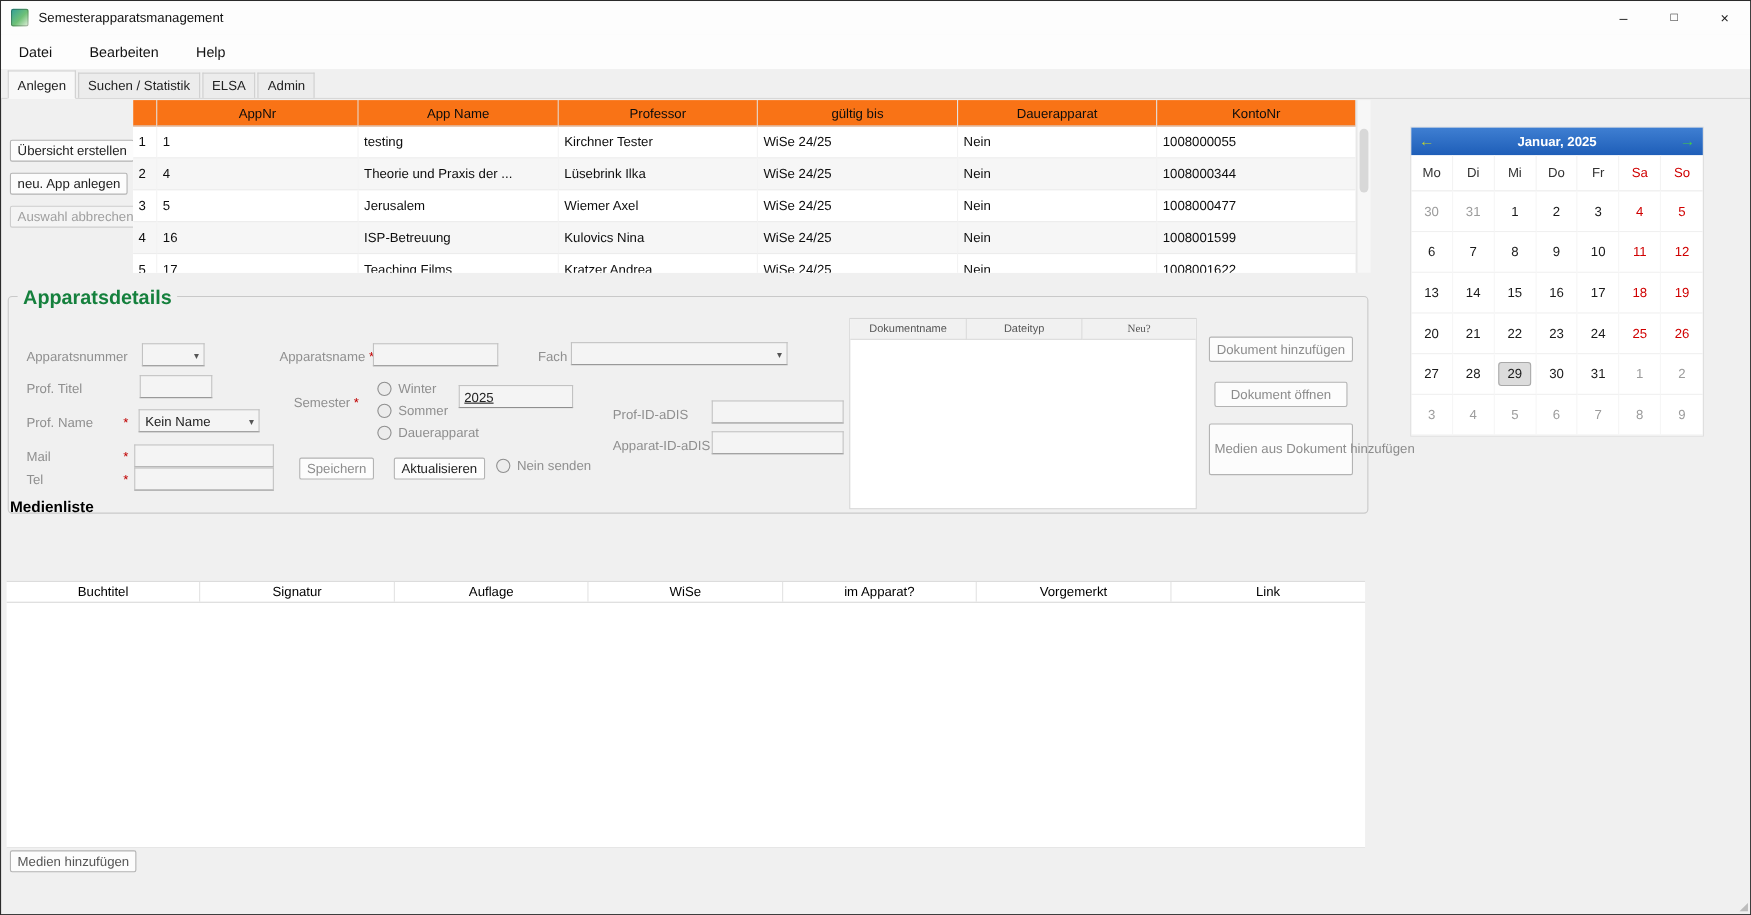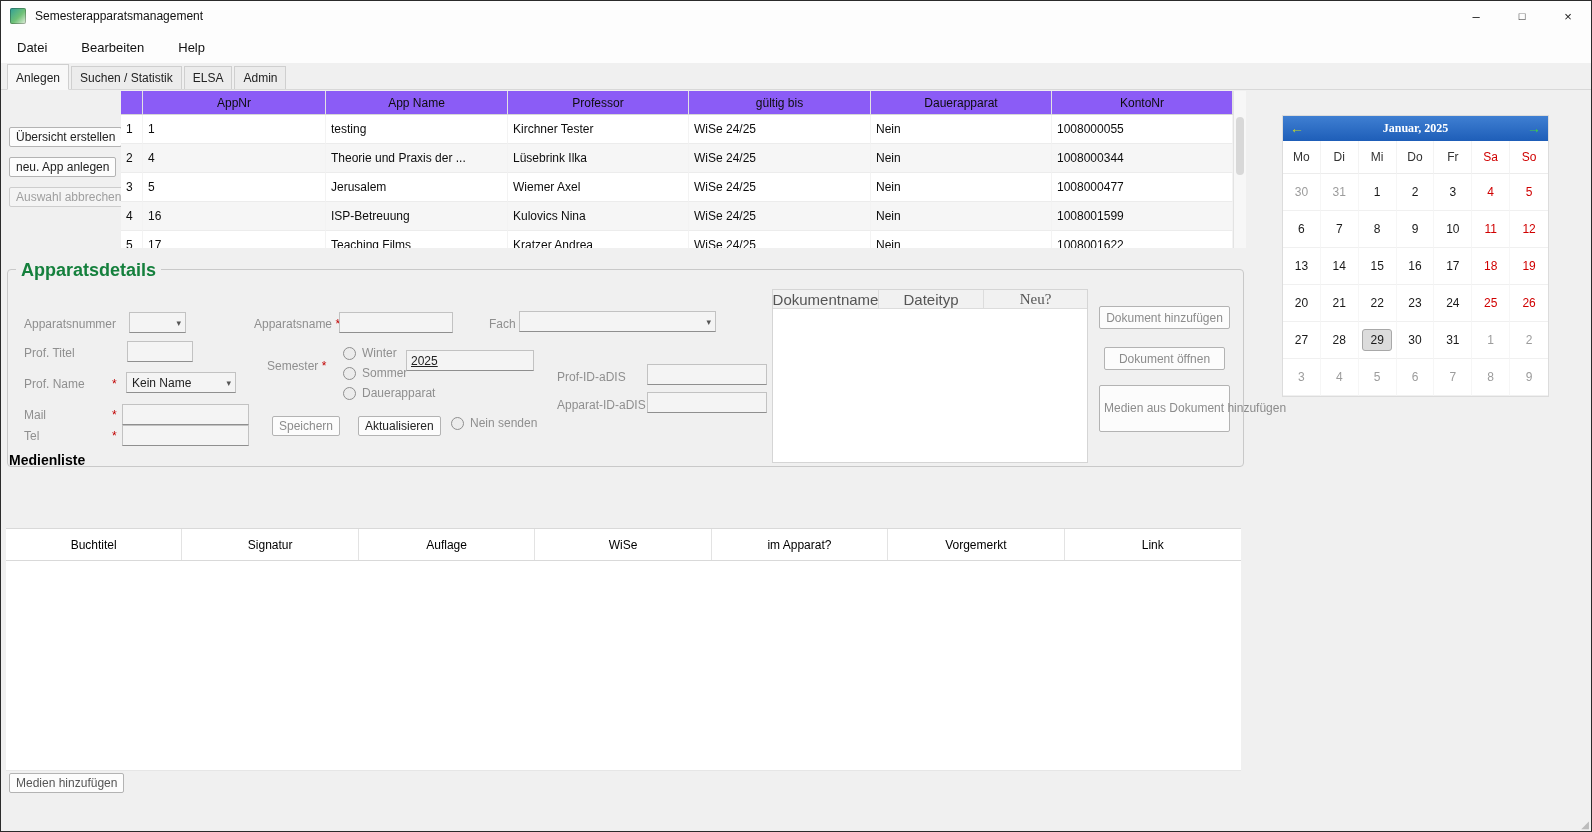--- a/index.html
+++ b/index.html
@@ -75,21 +75,21 @@
     position: absolute; left: 120px; top: 90px; width: 1112px; height: 157px;
     background: #fff; overflow: hidden;
   }
   .at-header, .at-row {
     display: grid;
     grid-template-columns: 22px 183px 182px 181px 182px 181px 181px;
   }
   .at-header { height: 24px; }
   .at-hcell {
     display: flex; align-items: center; justify-content: center;
-    font-size: 12px; color: #0d0d0d; background: #8b5cf6;
+    font-size: 12px; color: #0d0d0d; background: #f97316;
     border-right: 1px solid #e2e2e2; border-bottom: 1px solid #d6d6d6;
   }
   .at-row { height: 29px; background: #fff; }
   .at-row.alt { background: #f6f6f6; }
   .at-cell {
     display: flex; align-items: center; padding-left: 5px;
     font-size: 12px; color: #0d0d0d; white-space: nowrap; overflow: hidden;
     border-bottom: 1px solid #ececec; border-right: 1px solid #f3f3f3;
   }
   .at-scroll {
@@ -142,74 +142,74 @@
   .p-fach-combo { left: 511px; top: 41px; width: 197px; }
 
   .p-sem-lbl    { left: 259px; top: 89px; }
   .radio-row    { position: absolute; left: 335px; display: flex; align-items: center; gap: 6px; }
   .r-winter { top: 76px; } .r-sommer { top: 96px; } .r-dauer { top: 116px; }
   .radio-circle {
     width: 13px; height: 13px; border-radius: 50%;
     border: 1px solid #8f8f8f; background: #ececec; flex: 0 0 auto;
   }
   .radio-lbl { font-size: 12px; color: #8f8f8f; white-space: nowrap; }
-  .p-year-in    { left: 398px; top: 80px; width: 128px; text-decoration: underline; }
+  .p-year-in    { left: 409px; top: 80px; width: 104px; text-decoration: underline; }
 
   .p-profid-lbl { left: 549px; top: 100px; }
   .p-profid-in  { left: 639px; top: 94px;  width: 120px; }
   .p-appid-lbl  { left: 549px; top: 128px; }
   .p-appid-in   { left: 639px; top: 122px; width: 120px; }
 
   .p-speichern     { position: absolute; left: 264px; top: 146px; height: 20px; }
   .p-aktualisieren { position: absolute; left: 350px; top: 146px; height: 20px; }
   .p-mailsenden    { position: absolute; left: 443px; top: 146px; display: flex; align-items: center; gap: 6px; }
 
   .doc-panel {
     position: absolute; left: 764px; top: 19px; width: 316px; height: 174px;
     background: #fff; border: 1px solid #d5d5d5;
   }
   .doc-header { display: grid; grid-template-columns: 106px 105px 103px; height: 19px; background: #f1f1f1; }
   .doc-hcell {
     display: flex; align-items: center; justify-content: center;
-    font-size: 15px; color: #555;
+    font-size: 10px; color: #555;
     border-right: 1px solid #dcdcdc; border-bottom: 1px solid #dcdcdc;
   }
   .doc-hcell:last-child { border-right: none; font-family: Liberation Serif, serif; }
   .doc-btn { position: absolute; left: 1091px; width: 131px; color: #8c8c8c; }
   .p-dok-add   { top: 36px;  height: 23px; }
   .p-dok-open  { left: 1096px; top: 77px; width: 121px; height: 23px; }
   .p-dok-media { top: 115px; height: 47px; line-height: 1.3; padding: 3px 4px; }
 
   
   .medl-title { position: absolute; left: 8px; top: 451px; font-size: 14px; font-weight: bold; color: #000; }
   .medl-table {
     position: absolute; left: 5px; top: 527px; width: 1235px; height: 243px;
     background: #fff; border-top: 1px solid #d9d9d9; border-bottom: 1px solid #e6e6e6;
   }
-  .medl-header { display: grid; grid-template-columns: repeat(7, 1fr); height: 32px; border-bottom: 1px solid #d9d9d9; }
+  .medl-header { display: grid; grid-template-columns: repeat(7, 1fr); height: 19px; border-bottom: 1px solid #d9d9d9; }
   .ml-hcell {
     display: flex; align-items: center; justify-content: center;
     font-size: 12px; color: #000; border-right: 1px solid #e3e3e3;
   }
   .ml-hcell:last-child { border-right: none; }
   .p-medien-add { position: absolute; left: 8px; top: 772px; height: 20px; color: #555; }
 
   
   .calendar {
     position: absolute; left: 1281px; top: 114px; width: 267px;
     background: #fff; border: 1px solid #dcdcdc;
   }
   .cal-header {
     height: 25px; background: linear-gradient(#3f7fd2, #1e5eb8);
     display: flex; align-items: center; color: #fff;
   }
   .cal-arrow { width: 28px; text-align: center; font-size: 14px; font-weight: bold; line-height: 25px; }
   .cal-arrow.prev { color: #c3d62b; }
   .cal-arrow.next { color: #44cf44; }
-  .cal-title { flex: 1; text-align: center; font-size: 12px; font-weight: bold; font-family: Liberation Serif, serif; }
+  .cal-title { flex: 1; text-align: center; font-size: 12px; font-weight: bold; }
   .cal-dn-row { display: grid; grid-template-columns: repeat(7, 1fr); height: 33px; }
   .cal-dn {
     display: flex; align-items: center; justify-content: center;
     font-size: 12px; color: #333; border-bottom: 1px solid #ececec; border-right: 1px solid #f3f3f3;
   }
   .cal-dn:last-child { border-right: none; }
   .cal-dn.wk { color: #d00000; }
   .cal-grid { display: grid; grid-template-columns: repeat(7, 1fr); grid-auto-rows: 37px; }
   .cal-day {
     display: flex; align-items: center; justify-content: center;

